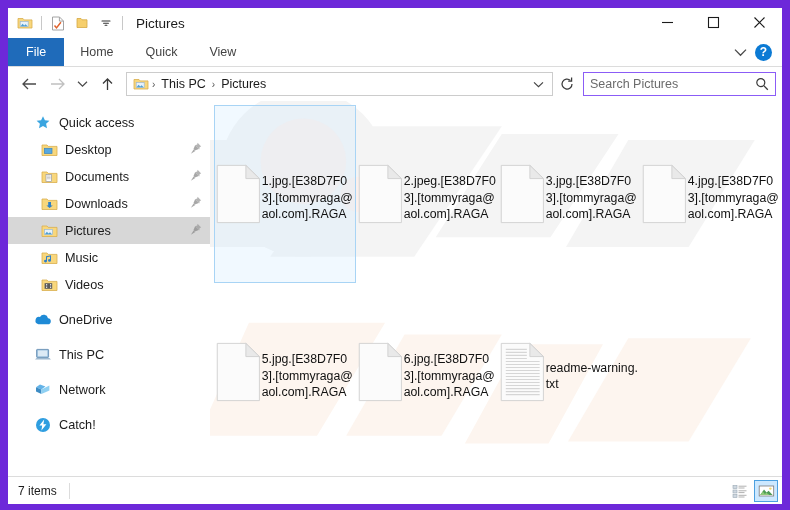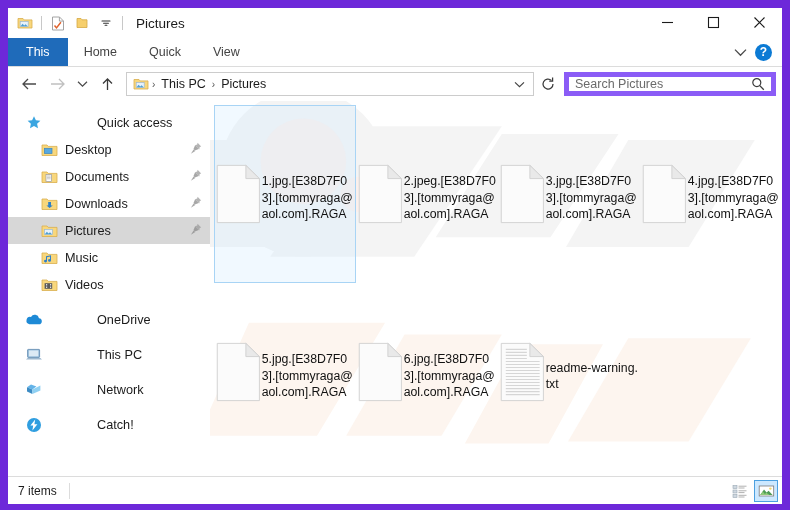--- a/index.html
+++ b/index.html
@@ -104,22 +104,22 @@
   .crumb-chev {
     margin-left: auto; color: #444; font-size: 10px;
     padding: 0 6px;
   }
   #refresh-btn {
     width: 24px; height: 24px;
     display: flex; align-items: center; justify-content: center;
     font-size: 13px; color: #3a3a3a;
   }
   #searchbox {
-    width: 212px; height: 24px;
-    border: 5px solid #8b5cf6; background: #fff;
+    width: 193px; height: 24px;
+    border: 1px solid #8b5cf6; background: #fff;
     display: flex; align-items: center;
     padding: 0 6px; margin-left: 2px;
   }
   #searchbox input {
     flex: 1; border: none; outline: none;
     font-family: "Liberation Sans", sans-serif;
     font-size: 12.5px; color: #222; background: transparent;
   }
   #searchbox input::placeholder { color: #6b6b6b; }
 
@@ -133,21 +133,21 @@
     padding-top: 8px;
     position: relative; z-index: 2;
     overflow: hidden;
   }
   .nav-row {
     height: 27px; display: flex; align-items: center;
     font-size: 12.7px; color: #1b1b1b;
     padding-right: 8px; position: relative;
   }
   .nav-row.indent { padding-left: 32px; }
-  .nav-row.root   { padding-left: 17px; gap: 47px; }
+  .nav-row.root   { padding-left: 26px; }
   .nav-row.sel { background: #d7d7d7; }
   .nav-ico {
     width: 18px; height: 16px; margin-right: 7px;
     display: flex; align-items: center; justify-content: center;
     flex-shrink: 0;
   }
   .nav-label { white-space: nowrap; }
   .pin { margin-left: auto; opacity: .75; }
 
   
@@ -258,21 +258,21 @@
       </div>
       <div class="wctl close">
         <svg width="13" height="13" viewBox="0 0 13 13">
               <path d="M1.5 1.5l10 10M11.5 1.5l-10 10" stroke="#1b1b1b" stroke-width="1.1"></path>
             </svg>
       </div>
     </div>
   </div>
 
   <div id="ribbon">
-    <div class="rtab file">This</div>
+    <div class="rtab file">File</div>
     <div class="rtab">Home</div>
     <div class="rtab">Quick</div>
     <div class="rtab">View</div>
     <div class="ribbon-right">
       <span>
         <svg width="13" height="9" viewBox="0 0 13 9">
               <path d="M1 1.6l5.5 5.6L12 1.6" fill="none" stroke="#4a4a4a" stroke-width="1.3"></path>
             </svg>
       </span>
       <span class="help-btn">?</span>

